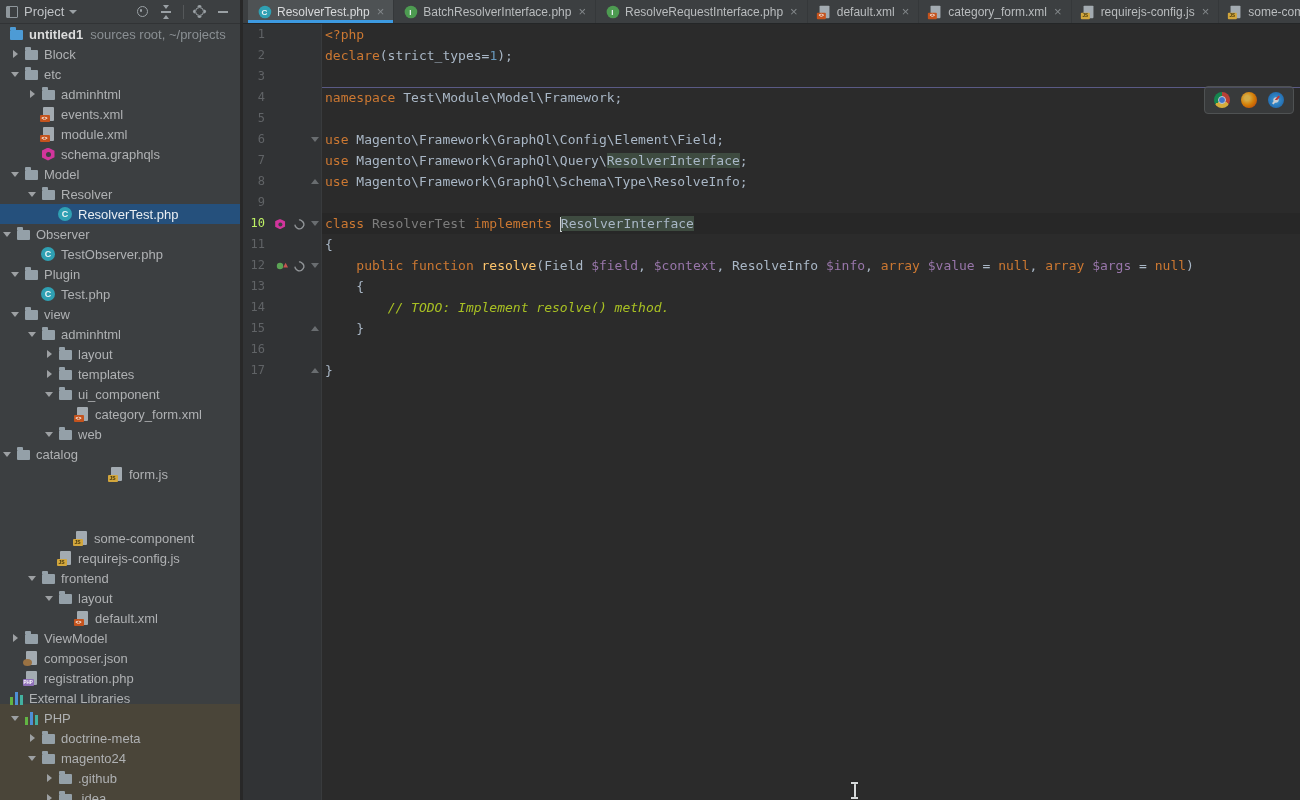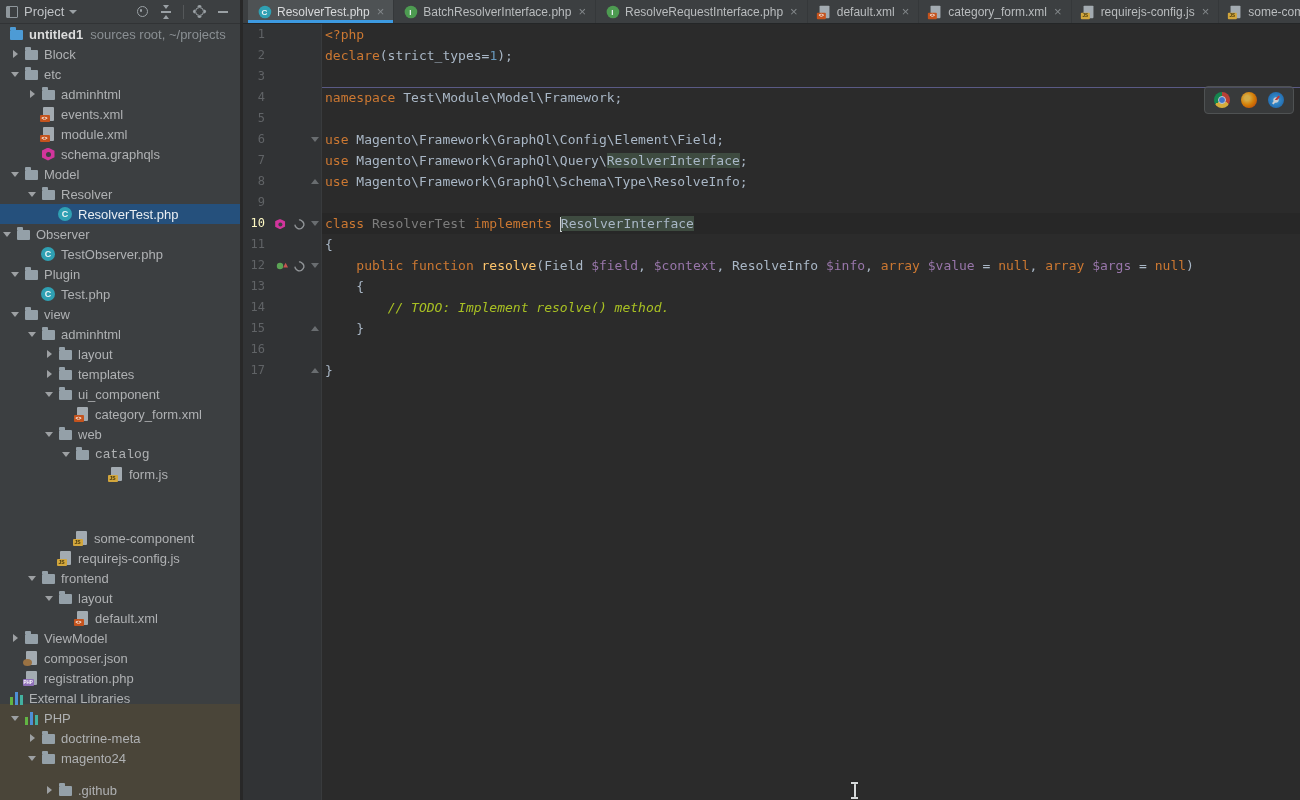--- a/index.html
+++ b/index.html
@@ -71,21 +71,21 @@
   .tab.active::after{content:'';position:absolute;left:0;right:0;bottom:0;height:3px;background:var(--c-tab_underline,#3d9ae1);}
   .tab .close{color:#84898c;font-size:13px;line-height:13px;margin-left:2px;}
   
   .editor-body{flex:1;display:flex;flex-direction:column;background:var(--c-editor_bg,#2b2b2b);position:relative;overflow:hidden;}
   .code-row{display:flex;height:21px;flex:none;align-items:stretch;}
   .code-row.fill{flex:1;height:auto;}
   .code-row.sep{box-shadow:inset 0 1px 0 0 #5a5a85;}
   .gut{width:78px;flex:none;background:var(--c-gutter_bg,#313335);border-right:1px solid #393b3d;
        display:flex;align-items:center;}
   .lnum{width:22px;text-align:right;font:12px/21px "DejaVu Sans Mono",monospace;color:var(--c-line_number,#606366);flex:none;}
-  .lnum.cur{color:#fef9c3;}
+  .lnum.cur{color:#bef264;}
   .gic{flex:1;display:flex;align-items:center;gap:3px;padding-left:7px;}
   .foldc{width:13px;flex:none;display:flex;align-items:center;justify-content:center;}
   .fold-down{width:0;height:0;border-left:4px solid transparent;border-right:4px solid transparent;border-top:5px solid #7c8184;opacity:.75;}
   .fold-up{width:0;height:0;border-left:4px solid transparent;border-right:4px solid transparent;border-bottom:5px solid #7c8184;opacity:.75;}
   .ctext{flex:1;min-width:0;font:13px/21px "DejaVu Sans Mono",monospace;white-space:pre;color:var(--c-text,#a9b7c6);padding-left:3px;overflow:hidden;}
   .code-row.cur .ctext{background:var(--c-caret_line,#272727);}
   .tok-kw{color:var(--c-keyword,#cc7832);}
   .tok-t{color:var(--c-text,#a9b7c6);}
   .tok-num{color:var(--c-number,#6897bb);}
   .tok-var{color:var(--c-variable,#9876aa);}
@@ -287,21 +287,21 @@
           </span>
           <span class="tree-label">category_form.xml</span>
         </div>
         <div class="tree-row" style="padding-left: 42px;">
           <span class="chev open"></span>
           <span class="ic">
             <i class="folder"></i>
           </span>
           <span class="tree-label">web</span>
         </div>
-        <div class="tree-row" style="padding-left: 59px; font-family: Liberation Mono, monospace;">
+        <div class="tree-row" style="">
           <span class="chev open"></span>
           <span class="ic">
             <i class="folder"></i>
           </span>
           <span class="tree-label">catalog</span>
         </div>
         <div class="tree-row" style="padding-left: 93px;">
           <span class="chev"></span>
           <span class="ic">
             <i class="doc">
@@ -404,21 +404,21 @@
           </span>
           <span class="tree-label">doctrine-meta</span>
         </div>
         <div class="tree-row" style="padding-left: 25px;">
           <span class="chev open"></span>
           <span class="ic">
             <i class="folder"></i>
           </span>
           <span class="tree-label">magento24</span>
         </div>
-        <div class="tree-row" style="padding-left: 42px; margin-top: 12px;">
+        <div class="tree-row" style="padding-left: 42px;">
           <span class="chev closed"></span>
           <span class="ic">
             <i class="folder"></i>
           </span>
           <span class="tree-label">.github</span>
         </div>
         <div class="tree-row" style="padding-left: 42px;">
           <span class="chev closed"></span>
           <span class="ic">
             <i class="folder"></i>

